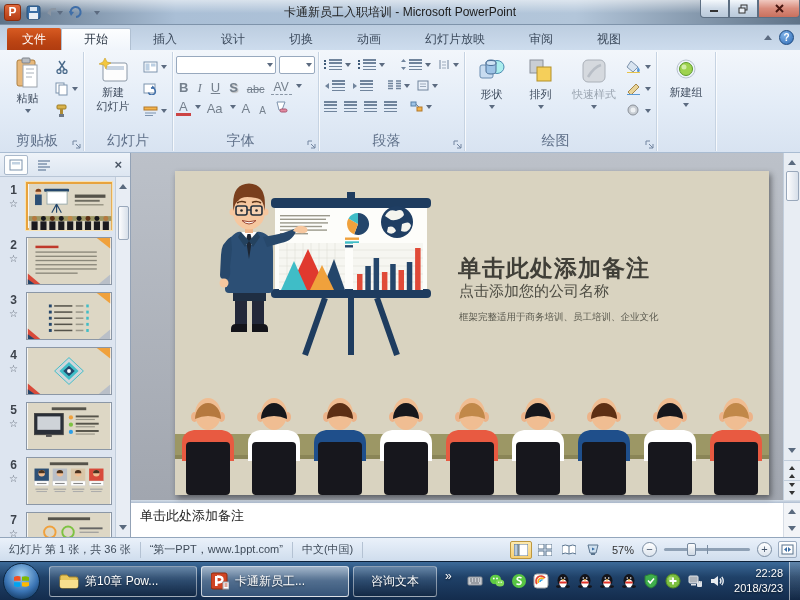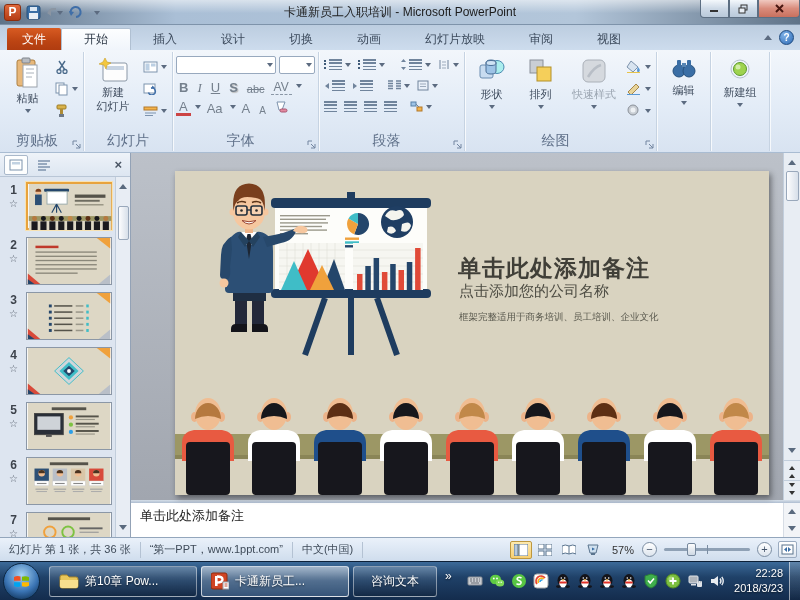--- a/index.html
+++ b/index.html
@@ -453,33 +453,20 @@
       </div>
       <div class="rgroup-label">绘图</div>
       <div class="launcher">
           <svg width="9" height="9">
             <path d="M1 1 H5 M1 1 V5" stroke="#7285a0"></path>
             <path d="M4 4 L8 8 M8 4 V8 M4 8 H8" stroke="#7285a0"></path>
           </svg>
         </div>
     </div>
 
-    <div class="rgroup">
-      <div class="bigbtn">
-        <svg width="28" height="24">
-            <circle cx="9" cy="14" r="6" fill="#3a6ea5" stroke="#27517d"></circle>
-            <circle cx="19" cy="14" r="6" fill="#3a6ea5" stroke="#27517d"></circle>
-            <rect x="7" y="3" width="4" height="7" rx="1" fill="#3a6ea5"></rect>
-            <rect x="17" y="3" width="4" height="7" rx="1" fill="#3a6ea5"></rect>
-            <rect x="12" y="6" width="4" height="4" fill="#5584b4"></rect>
-          </svg>
-        <span class="blabel">编辑</span>
-        <span class="dd"></span>
-      </div>
-    </div>
 
     <div class="rgroup">
       <div class="bigbtn" style="width:52px">
         <svg width="26" height="26">
             <circle cx="13" cy="12" r="9" fill="none" stroke="#b8c2ce"></circle>
             <circle cx="13" cy="12" r="6.5" fill="#9ed34f" stroke="#5d9a2c"></circle>
             <circle cx="11" cy="10" r="2.5" fill="#d2eda8"></circle>
           </svg>
         <span class="blabel">新建组</span>
         <span class="dd"></span>

